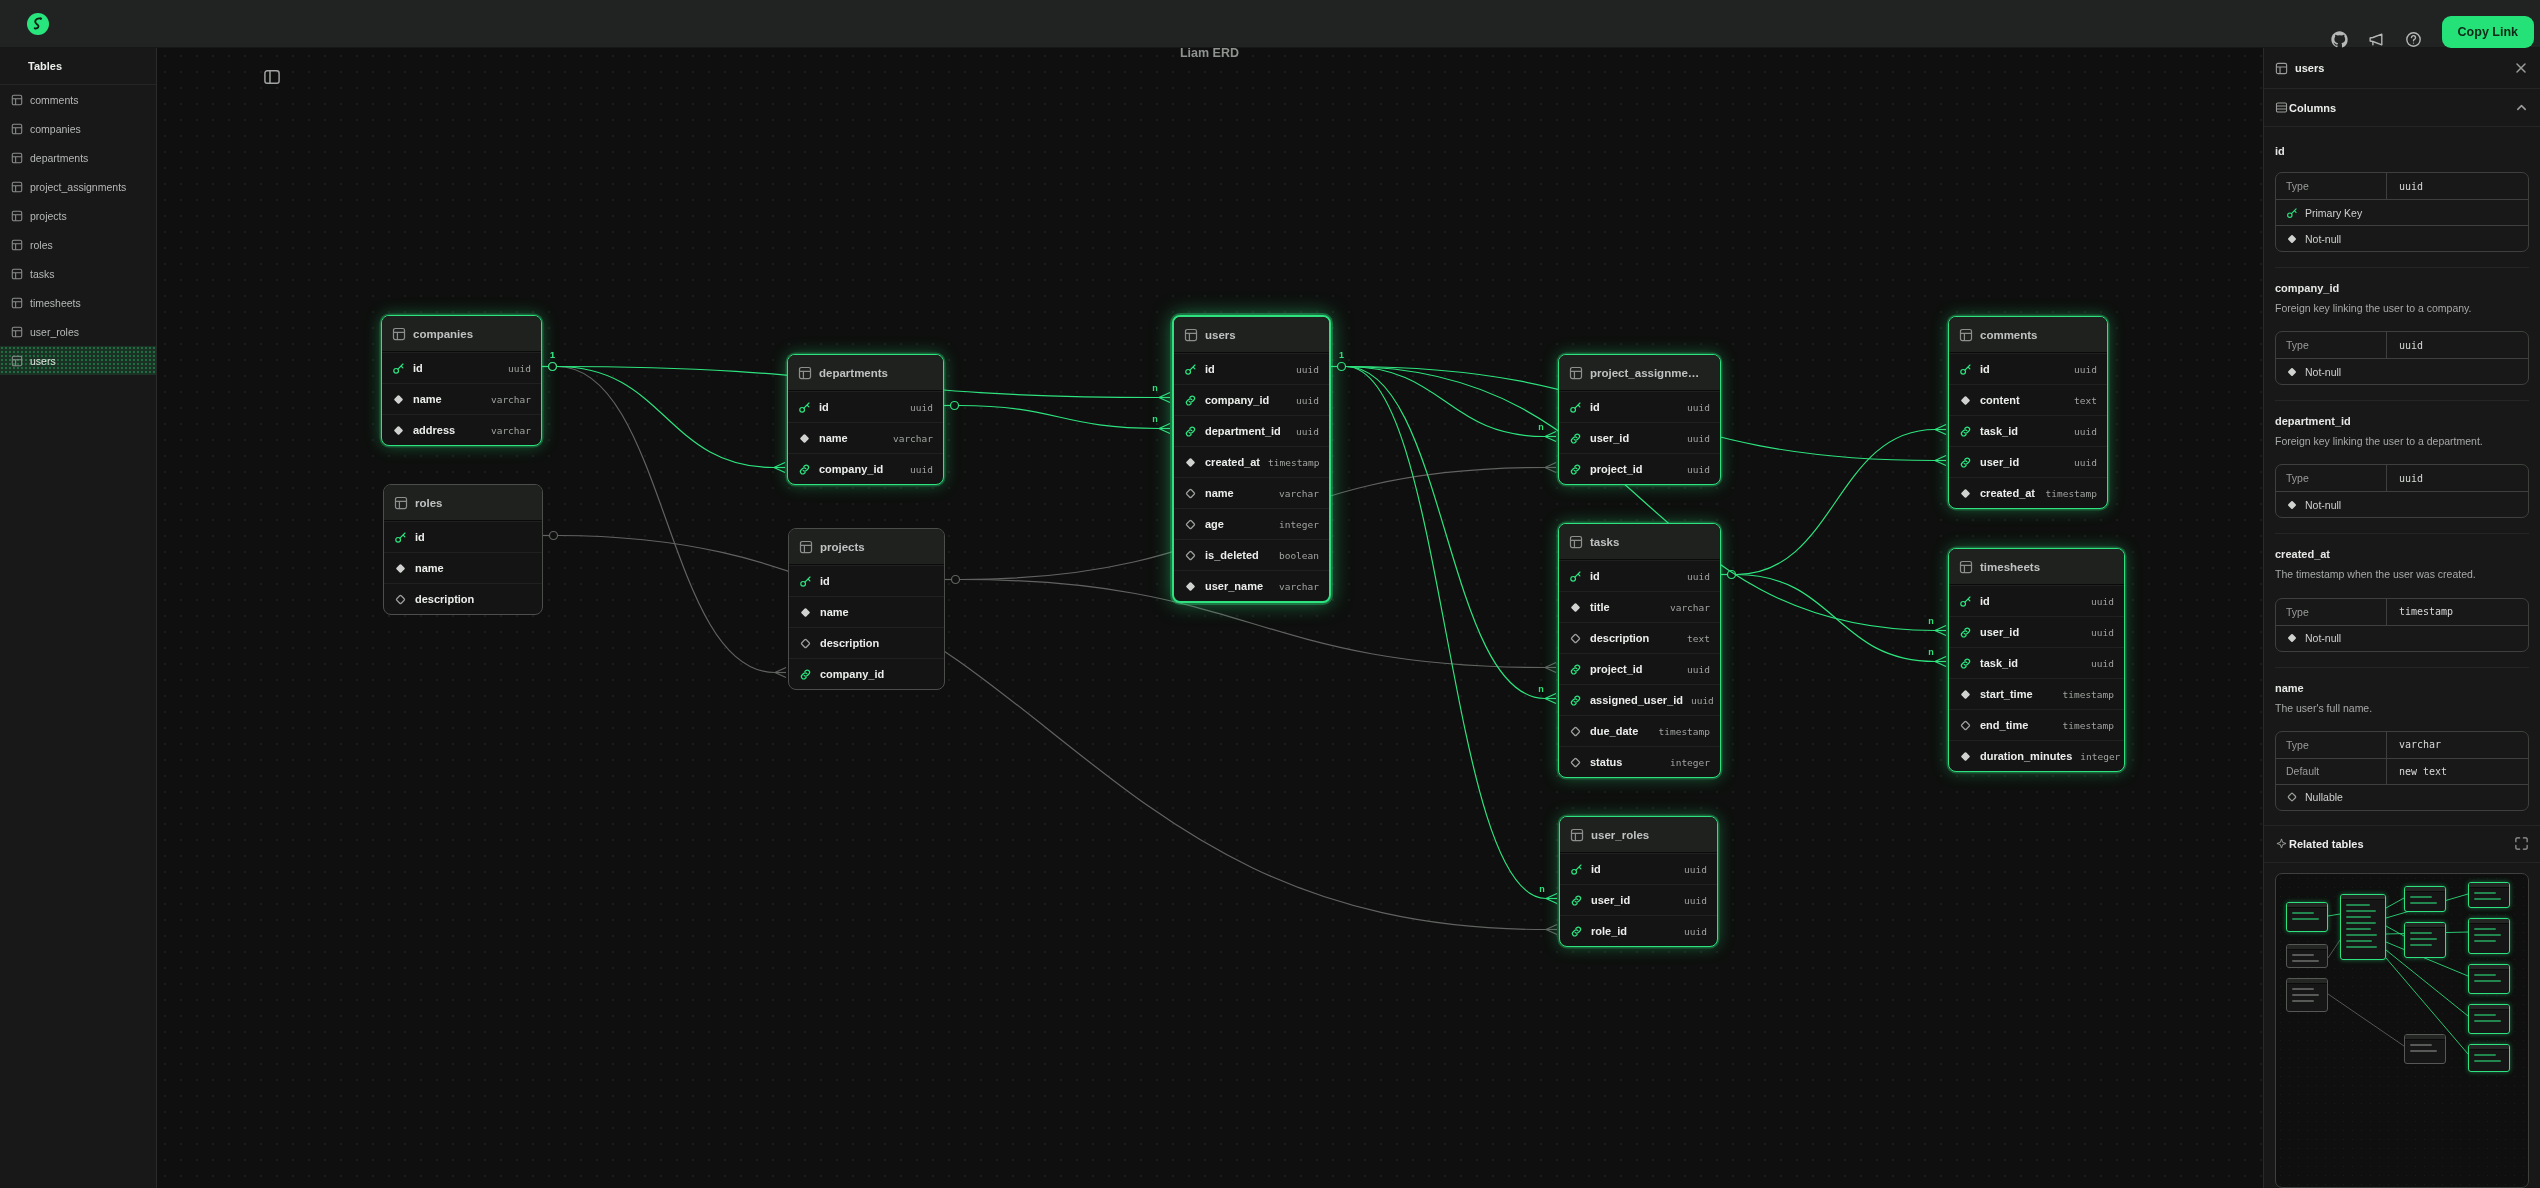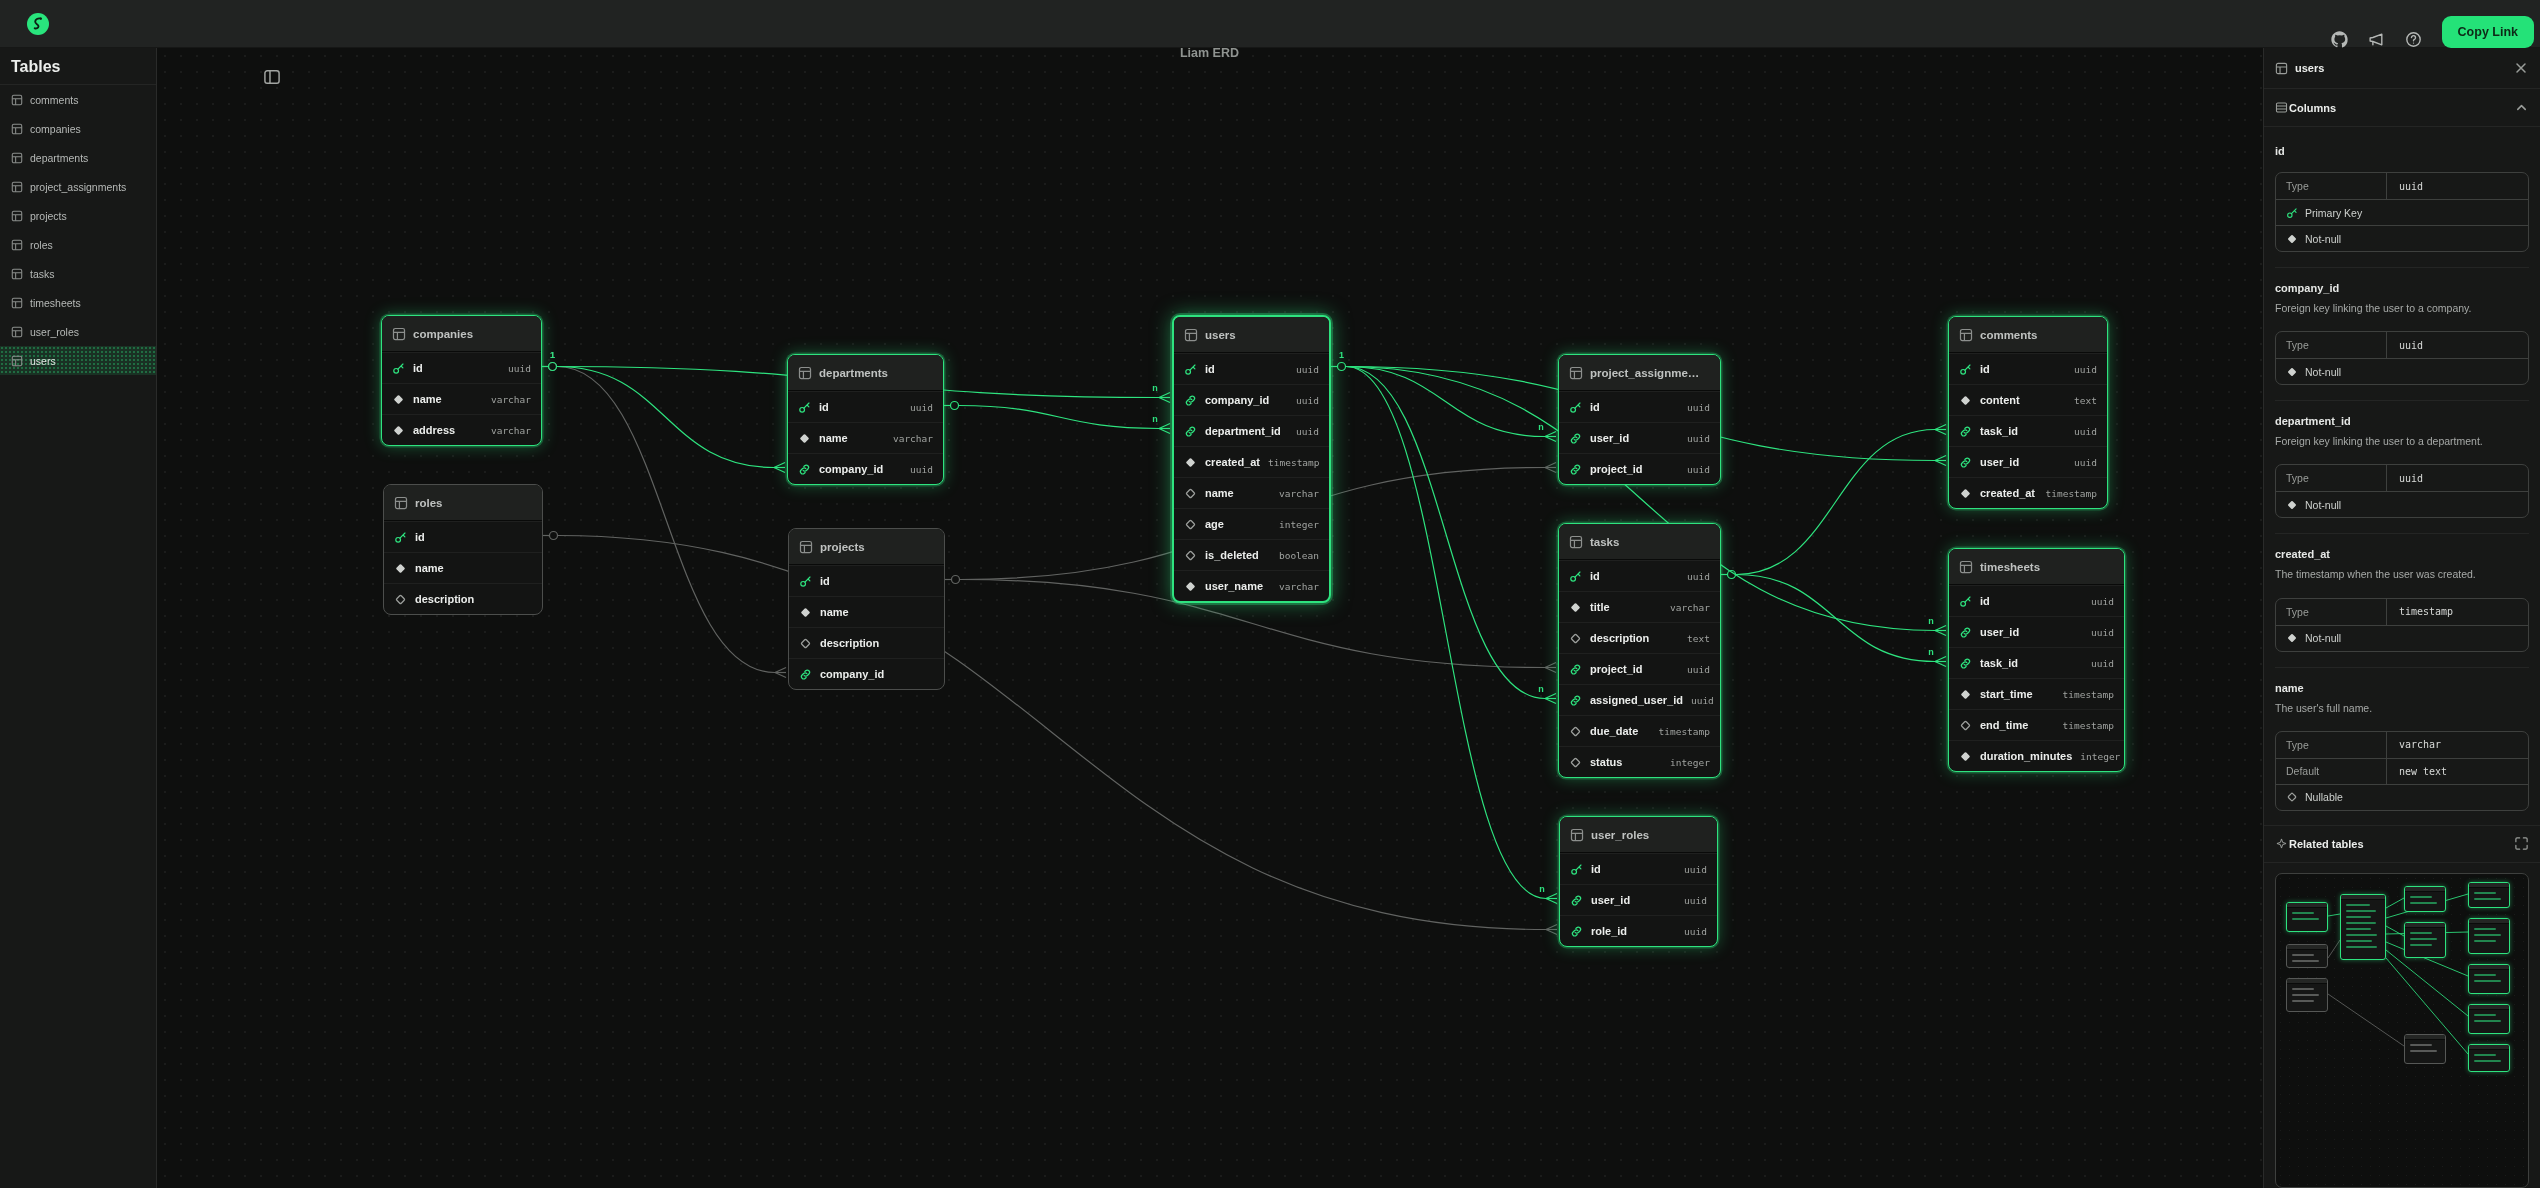--- a/index.html
+++ b/index.html
@@ -16,21 +16,21 @@
   .topbar-right { position:absolute; right:6px; top:0; height:48px; display:flex;
     align-items:flex-end; gap:20px; }
   .tb-icon { width:17px; height:17px; color:#b5b8b6; cursor:pointer; }
   .copy-link { height:32px; padding:0 16px; border:none; border-radius:9px;
     background:#24e278; color:#0d2917; font-weight:700; font-size:12.5px;
     font-family:inherit; cursor:pointer; }
 
   
   .sidebar { position:absolute; left:0; top:48px; width:157px; height:1140px;
     background:#171817; border-right:1px solid #2a2b2a; z-index:20; }
-  .sidebar-header { height:37px; line-height:37px; padding:0 11px; font-size:16px;
+  .sidebar-header { height:37px; line-height:37px; padding:0 28px; font-size:11px;
     font-weight:700; color:#eceeec; border-bottom:1px solid #242524; }
   .sidebar-item { height:29px; display:flex; align-items:center; gap:7px;
     padding:0 11px; font-size:10.5px; color:#b6b9b7; cursor:pointer; }
   .sidebar-item .s-icon { width:12px; height:12px; color:#8c8f8d; flex:none; }
   .sidebar-item.selected { color:#e2e5e2;
     background:rgba(46,227,127,0.13);
     background-image:radial-gradient(rgba(46,227,127,0.33) 0.8px, transparent 0.9px);
     background-size:4px 4px; }
 
   

